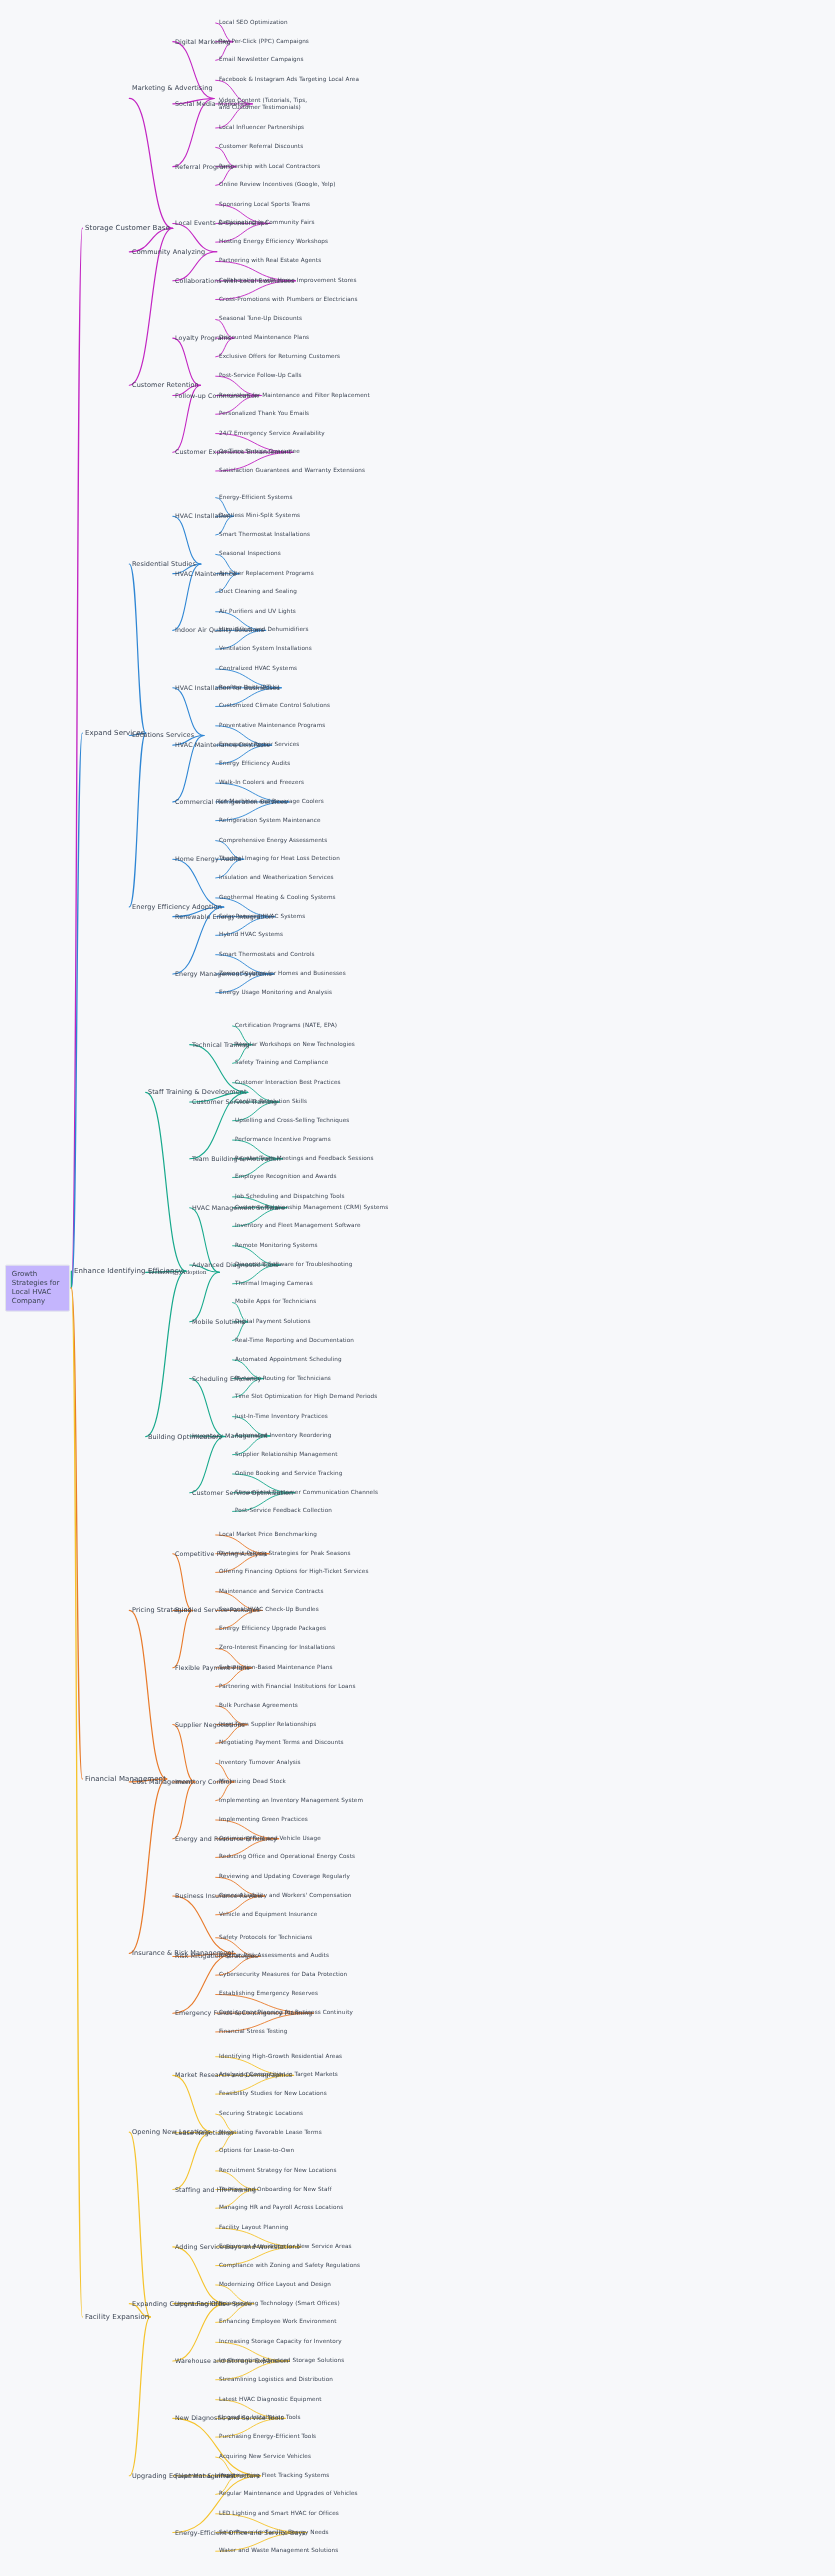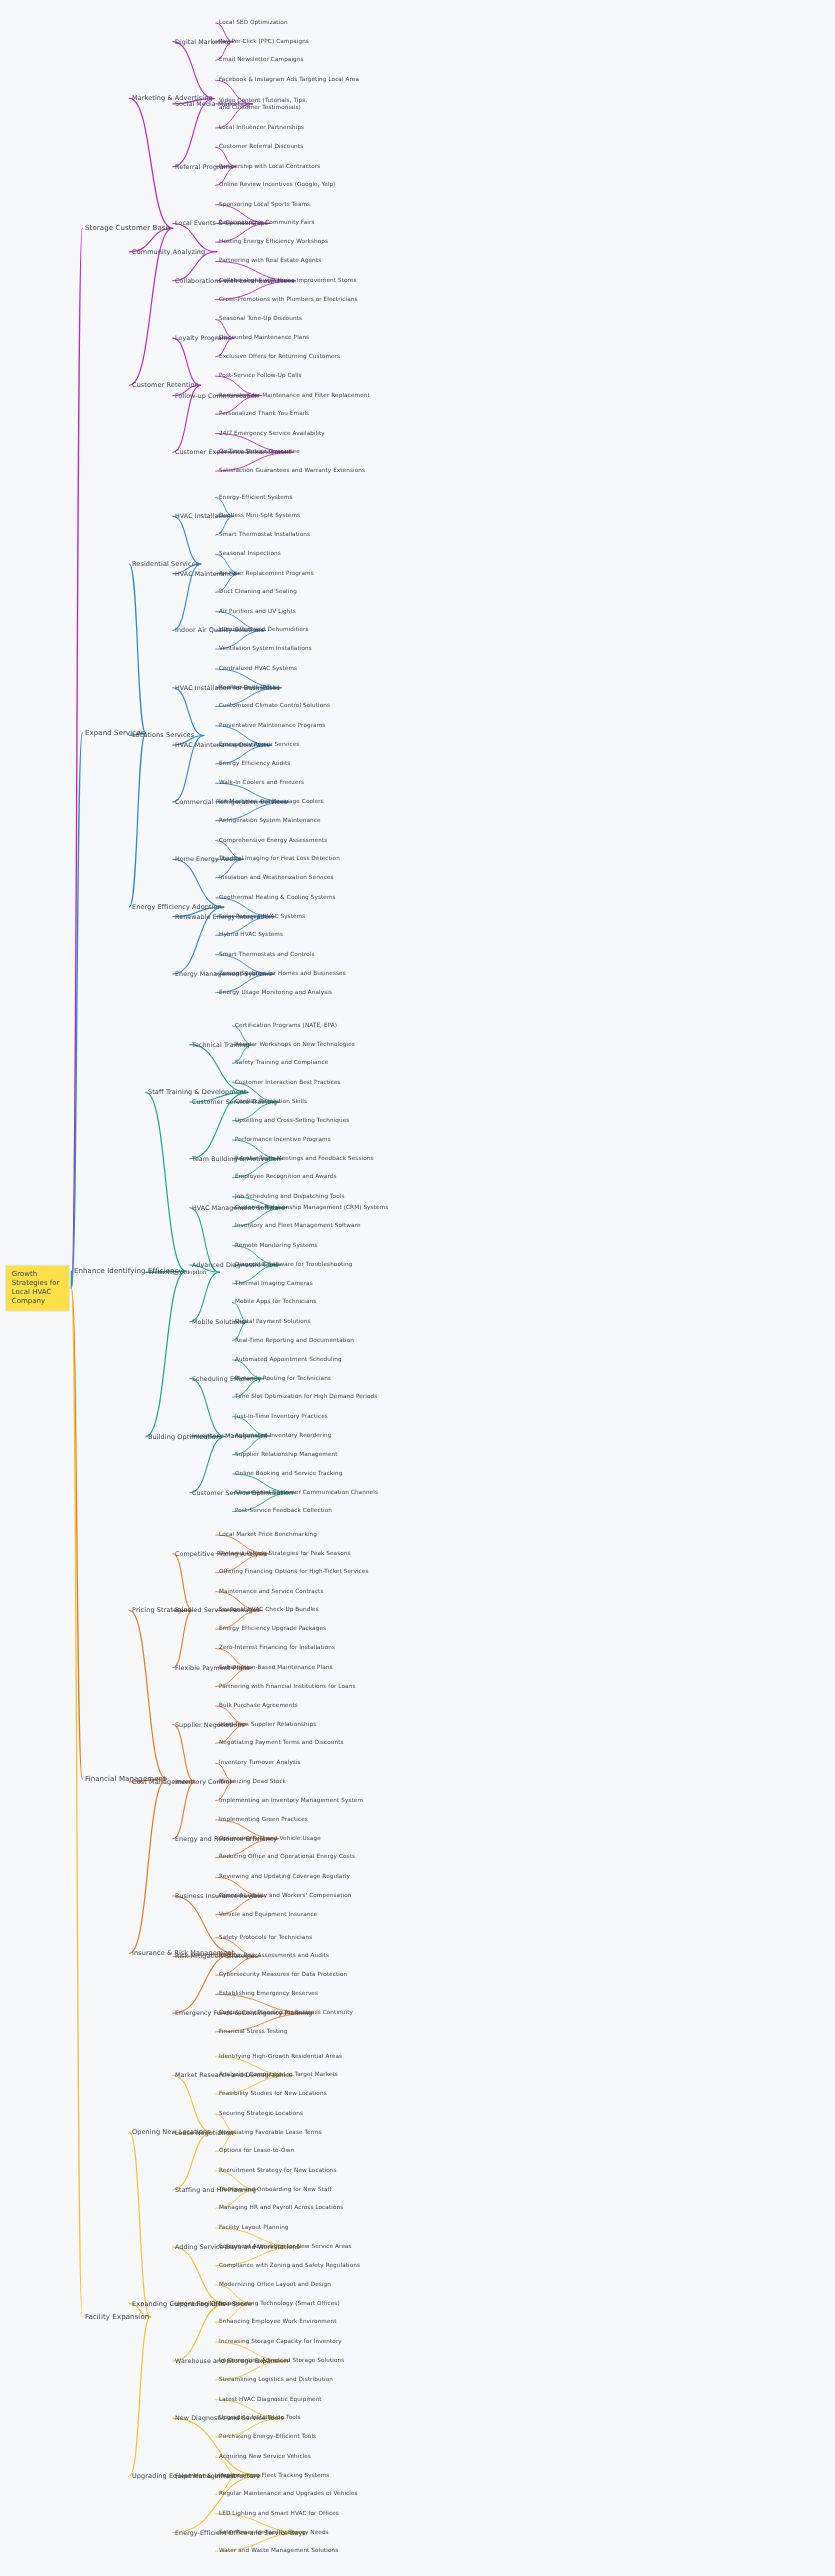--- a/index.html
+++ b/index.html
@@ -20,21 +20,21 @@
     transform:translateY(-50%);
     letter-spacing:0.1px;
   }
   .node-label.l1{font-size:7px;}
   .node-label.l2{font-size:6.5px;}
   .node-label.l3{font-size:6.3px;}
   .node-label.l4{font-size:5.7px;}
   .node-label.wrap{white-space:normal;}
   .root-box{
     position:absolute;
-    background:#fde047;
+    background:#c4b5fd;
     border:0.6px solid #e2e5ea;
     border-radius:1.8px;
     padding:4.2px 6px;
     font-size:7px;
     color:#3b4453;
     line-height:1.3;
     transform:translateY(-50%);
     box-sizing:border-box;
   }
 </style>
@@ -236,21 +236,21 @@
       <path d="M 394.5 4100 C 373.875 4100, 377.625 4100, 357 4100" fill="none" stroke="#f5c32c" stroke-width="1.5" stroke-linecap="round"></path>
       <path d="M 394.5 4100 C 373.875 4100, 377.625 4131, 357 4131" fill="none" stroke="#f5c32c" stroke-width="1.5" stroke-linecap="round"></path>
       <path d="M 431.421875 4100 C 351.43984375 4100, 365.98203125 4194, 286 4194" fill="none" stroke="#f5c32c" stroke-width="1.8" stroke-linecap="round"></path>
       <path d="M 506.96875 4194 C 424.4859375 4194, 439.4828125 4163, 357 4163" fill="none" stroke="#f5c32c" stroke-width="1.5" stroke-linecap="round"></path>
       <path d="M 506.96875 4194 C 424.4859375 4194, 439.4828125 4194, 357 4194" fill="none" stroke="#f5c32c" stroke-width="1.5" stroke-linecap="round"></path>
       <path d="M 506.96875 4194 C 424.4859375 4194, 439.4828125 4225, 357 4225" fill="none" stroke="#f5c32c" stroke-width="1.5" stroke-linecap="round"></path>
     </svg>
   <div id="labels">
       <div class="root-box" style="left: 4.8px; top: 1288px; width: 65px;">Growth Strategies for Local HVAC Company</div>
       <div class="node-label l1" style="left: 85px; top: 228px;">Storage Customer Base</div>
-      <div class="node-label l2" style="left: 132px; top: 98px;">Marketing &amp; Advertising</div>
+      <div class="node-label l2" style="left: 132px; top: 88px;">Marketing &amp; Advertising</div>
       <div class="node-label l3" style="left: 175px; top: 42px;">Digital Marketing</div>
       <div class="node-label l4" style="left: 219px; top: 23px;">Local SEO Optimization</div>
       <div class="node-label l4" style="left: 219px; top: 42px;">Pay-Per-Click (PPC) Campaigns</div>
       <div class="node-label l4" style="left: 219px; top: 60px;">Email Newsletter Campaigns</div>
       <div class="node-label l3" style="left: 175px; top: 104px;">Social Media Marketing</div>
       <div class="node-label l4" style="left: 219px; top: 80px;">Facebook &amp; Instagram Ads Targeting Local Area</div>
       <div class="node-label l4 wrap" style="left: 219px; top: 104px; width: 91px;">Video Content (Tutorials, Tips, and Customer Testimonials)</div>
       <div class="node-label l4" style="left: 219px; top: 128px;">Local Influencer Partnerships</div>
       <div class="node-label l3" style="left: 175px; top: 167px;">Referral Programs</div>
       <div class="node-label l4" style="left: 219px; top: 147px;">Customer Referral Discounts</div>
@@ -272,21 +272,21 @@
       <div class="node-label l4" style="left: 219px; top: 357px;">Exclusive Offers for Returning Customers</div>
       <div class="node-label l3" style="left: 175px; top: 396px;">Follow-up Communication</div>
       <div class="node-label l4" style="left: 219px; top: 376px;">Post-Service Follow-Up Calls</div>
       <div class="node-label l4" style="left: 219px; top: 396px;">Reminders for Maintenance and Filter Replacement</div>
       <div class="node-label l4" style="left: 219px; top: 414px;">Personalized Thank You Emails</div>
       <div class="node-label l3" style="left: 175px; top: 452px;">Customer Experience Enhancement</div>
       <div class="node-label l4" style="left: 219px; top: 434px;">24/7 Emergency Service Availability</div>
       <div class="node-label l4" style="left: 219px; top: 452px;">On-Time Service Guarantee</div>
       <div class="node-label l4" style="left: 219px; top: 471px;">Satisfaction Guarantees and Warranty Extensions</div>
       <div class="node-label l1" style="left: 85px; top: 733px;">Expand Services</div>
-      <div class="node-label l2" style="left: 132px; top: 564px;">Residential Services</div>
+      <div class="node-label l2" style="left: 132px; top: 564px;">Residential Studies</div>
       <div class="node-label l3" style="left: 175px; top: 516px;">HVAC Installation</div>
       <div class="node-label l4" style="left: 219px; top: 498px;">Energy-Efficient Systems</div>
       <div class="node-label l4" style="left: 219px; top: 516px;">Ductless Mini-Split Systems</div>
       <div class="node-label l4" style="left: 219px; top: 535px;">Smart Thermostat Installations</div>
       <div class="node-label l3" style="left: 175px; top: 574px;">HVAC Maintenance</div>
       <div class="node-label l4" style="left: 219px; top: 554px;">Seasonal Inspections</div>
       <div class="node-label l4" style="left: 219px; top: 574px;">Air Filter Replacement Programs</div>
       <div class="node-label l4" style="left: 219px; top: 592px;">Duct Cleaning and Sealing</div>
       <div class="node-label l3" style="left: 175px; top: 630px;">Indoor Air Quality Solutions</div>
       <div class="node-label l4" style="left: 219px; top: 612px;">Air Purifiers and UV Lights</div>

